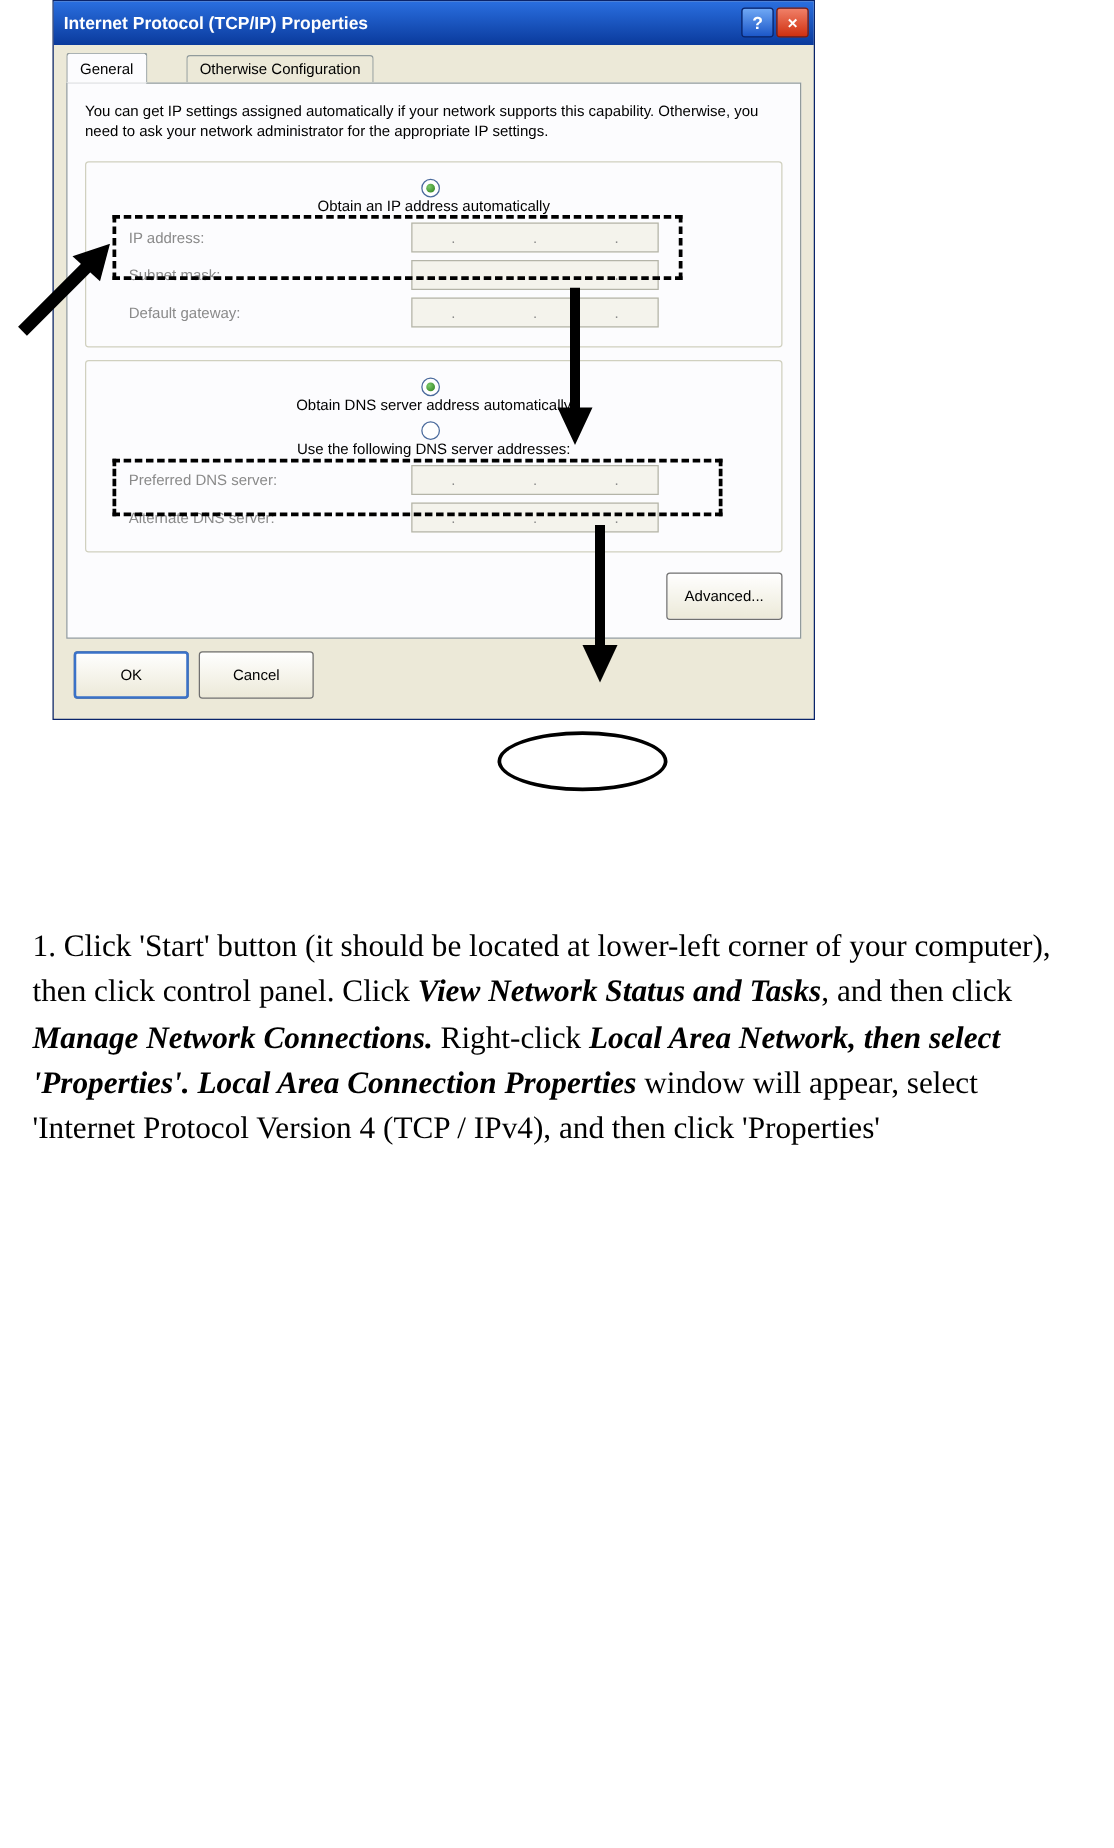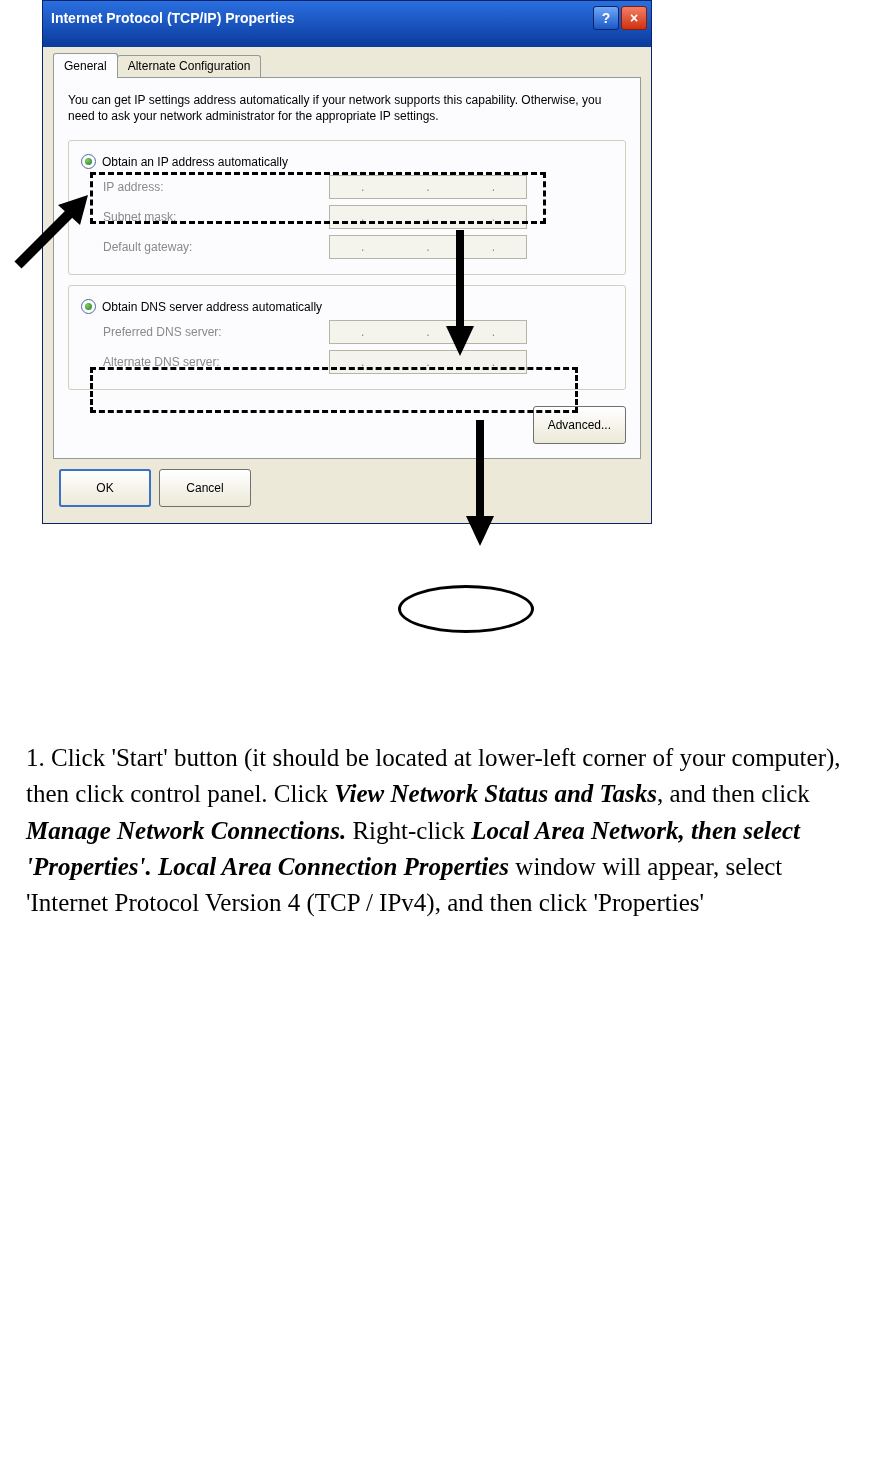--- a/index.html
+++ b/index.html
@@ -23,21 +23,21 @@
     border: 1px solid #0A246A;
     background: #ECE9D8;
     font-size: 12px;
     color: #000;
   }
   .titlebar {
     height: 34px;
     background: linear-gradient(to bottom, #2A6FE0 0%, #0A3A9C 100%);
     display: flex;
     align-items: center;
-    padding: 0 4px 12px 8px;
+    padding: 0 4px 1px 8px;
     color: #fff;
     font-weight: bold;
     font-size: 14px;
   }
   .titlebar .title-text { flex: 1; }
   .titlebar .tb-btn {
     width: 24px;
     height: 22px;
     margin-left: 2px;
     border-radius: 3px;
@@ -61,20 +61,21 @@
 
   .client {
     padding: 6px 10px 10px 10px;
   }
 
   
   .tabrow {
     display: flex;
     align-items: flex-end;
     height: 24px;
+    gap: 32px;
   }
   .tab {
     border: 1px solid #919B9C;
     border-bottom: none;
     background: #ECE9D8;
     padding: 3px 10px 4px 10px;
     font-size: 12px;
     margin-right: -1px;
     border-radius: 3px 3px 0 0;
     position: relative;
@@ -112,20 +113,21 @@
     padding: 10px 12px 12px 12px;
     margin-bottom: 10px;
     position: relative;
   }
 
   .radiorow {
     display: flex;
     align-items: center;
     padding: 3px 0;
     font-size: 12px;
+    flex-direction: column;
   }
   .radio-outer {
     width: 13px; height: 13px;
     border-radius: 50%;
     border: 1px solid #4A6A9C;
     background: #fff;
     margin-right: 6px;
     display: flex;
     align-items: center;
     justify-content: center;
@@ -246,25 +248,25 @@
     <div class="dialog">
       <div class="titlebar">
         <span class="title-text">Internet Protocol (TCP/IP) Properties</span>
         <div class="tb-btn tb-help">?</div>
         <div class="tb-btn tb-close">×</div>
       </div>
 
       <div class="client">
         <div class="tabrow">
           <div class="tab active"><span>General</span></div>
-          <div class="tab"><span>Alternate Configuration</span></div>
+          <div class="tab"><span>Otherwise Configuration</span></div>
         </div>
 
         <div class="tabcontent">
-          <div class="desc">You can get IP settings address automatically if your network supports this capability. Otherwise, you need to ask your network administrator for the appropriate IP settings.</div>
+          <div class="desc">You can get IP settings assigned automatically if your network supports this capability. Otherwise, you need to ask your network administrator for the appropriate IP settings.</div>
 
           <div class="group">
             <div class="radiorow">
               <div class="radio-outer checked"></div>
               <span>Obtain an IP address automatically</span>
             </div>
             <div class="fieldrow">
               <span class="label">IP address:</span>
               <div class="ipbox">
                   <span>.</span>
@@ -287,20 +289,24 @@
                   <span>.</span>
                   <span>.</span>
                 </div>
             </div>
           </div>
 
           <div class="group">
             <div class="radiorow">
               <div class="radio-outer checked"></div>
               <span>Obtain DNS server address automatically</span>
+            </div>
+            <div class="radiorow">
+              <div class="radio-outer"></div>
+              <span>Use the following DNS server addresses:</span>
             </div>
             <div class="fieldrow">
               <span class="label">Preferred DNS server:</span>
               <div class="ipbox">
                   <span>.</span>
                   <span>.</span>
                   <span>.</span>
                 </div>
             </div>
             <div class="fieldrow">

